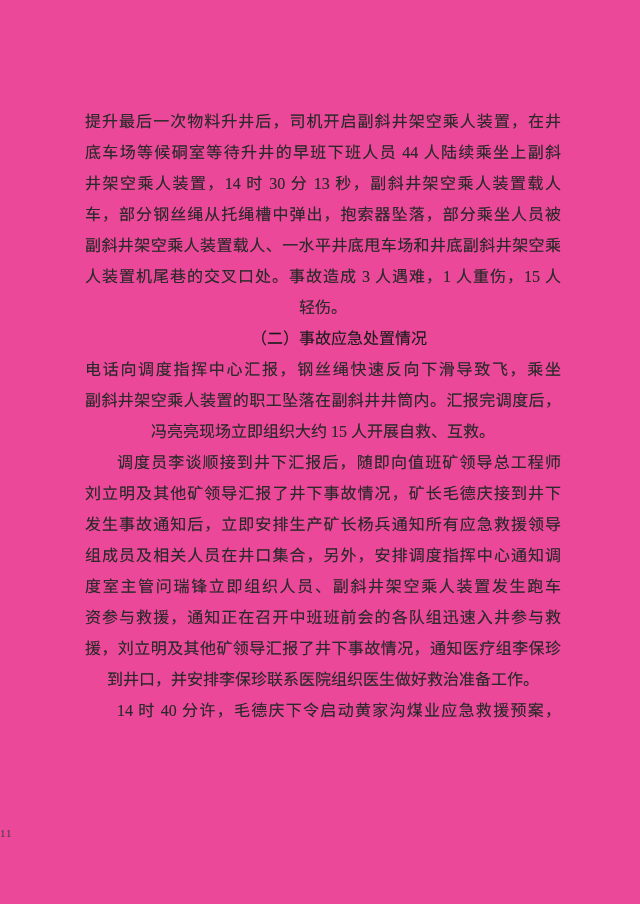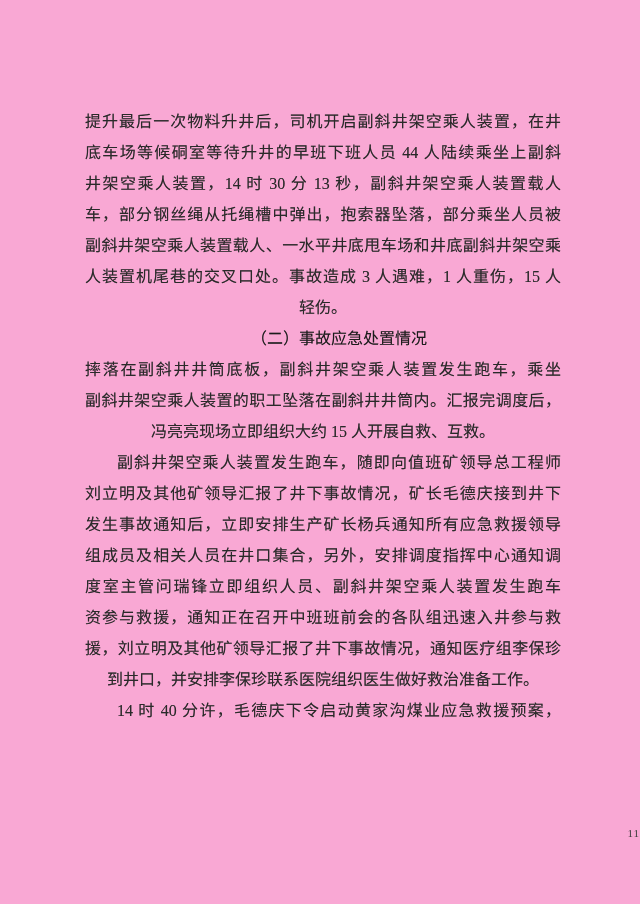--- a/index.html
+++ b/index.html
@@ -4,21 +4,21 @@
 <style>
   html, body {
     margin: 0;
     padding: 0;
     background: #ffffff;
   }
   .sheet {
     position: relative;
     width: 640px;
     height: 904px;
-    background: #f9a8d4;
+    background: #ec4899;
     overflow: hidden;
     font-family: "Liberation Serif", "DejaVu Serif", serif;
   }
   .text-block {
     position: absolute;
     left: 85px;
     top: 106px;
     width: 476px;
     font-size: 16px;
     line-height: 31px;
@@ -36,24 +36,24 @@
   }
   .indent {
     text-indent: 2em;
   }
   .heading {
     font-weight: normal;
     color: #1c1c1c;
   }
   .page-number {
     position: absolute;
-    left: 7px;
+    left: 0;
     right: 0;
     top: 827px;
-    text-align: right;
+    text-align: left;
     font-size: 11px;
     color: #3d3d3d;
     letter-spacing: 1px;
   }
 </style>
 </head>
 <body>
 
 <div class="sheet">
   <div class="text-block">
@@ -61,25 +61,25 @@
     <div class="line fill">提升最后一次物料升井后，司机开启副斜井架空乘人装置，在井</div>
     <div class="line fill">底车场等候硐室等待升井的早班下班人员 44 人陆续乘坐上副斜</div>
     <div class="line fill">井架空乘人装置，14 时 30 分 13 秒，副斜井架空乘人装置载人</div>
     <div class="line fill">车，部分钢丝绳从托绳槽中弹出，抱索器坠落，部分乘坐人员被</div>
     <div class="line fill">副斜井架空乘人装置载人、一水平井底甩车场和井底副斜井架空乘</div>
     <div class="line fill">人装置机尾巷的交叉口处。事故造成 3 人遇难，1 人重伤，15 人</div>
     <div class="line">轻伤。</div>
 
     <div class="line heading indent">（二）事故应急处置情况</div>
 
-    <div class="line fill">摔落在副斜井井筒底板，副斜井架空乘人装置发生跑车，乘坐</div>
+    <div class="line fill">电话向调度指挥中心汇报，钢丝绳快速反向下滑导致飞，乘坐</div>
     <div class="line fill">副斜井架空乘人装置的职工坠落在副斜井井筒内。汇报完调度后，</div>
     <div class="line">冯亮亮现场立即组织大约 15 人开展自救、互救。</div>
 
-    <div class="line fill indent">副斜井架空乘人装置发生跑车，随即向值班矿领导总工程师</div>
+    <div class="line fill indent">调度员李谈顺接到井下汇报后，随即向值班矿领导总工程师</div>
     <div class="line fill">刘立明及其他矿领导汇报了井下事故情况，矿长毛德庆接到井下</div>
     <div class="line fill">发生事故通知后，立即安排生产矿长杨兵通知所有应急救援领导</div>
     <div class="line fill">组成员及相关人员在井口集合，另外，安排调度指挥中心通知调</div>
     <div class="line fill">度室主管问瑞锋立即组织人员、副斜井架空乘人装置发生跑车</div>
     <div class="line fill">资参与救援，通知正在召开中班班前会的各队组迅速入井参与救</div>
     <div class="line fill">援，刘立明及其他矿领导汇报了井下事故情况，通知医疗组李保珍</div>
     <div class="line">到井口，并安排李保珍联系医院组织医生做好救治准备工作。</div>
 
     <div class="line fill indent">14 时 40 分许，毛德庆下令启动黄家沟煤业应急救援预案，</div>
 

